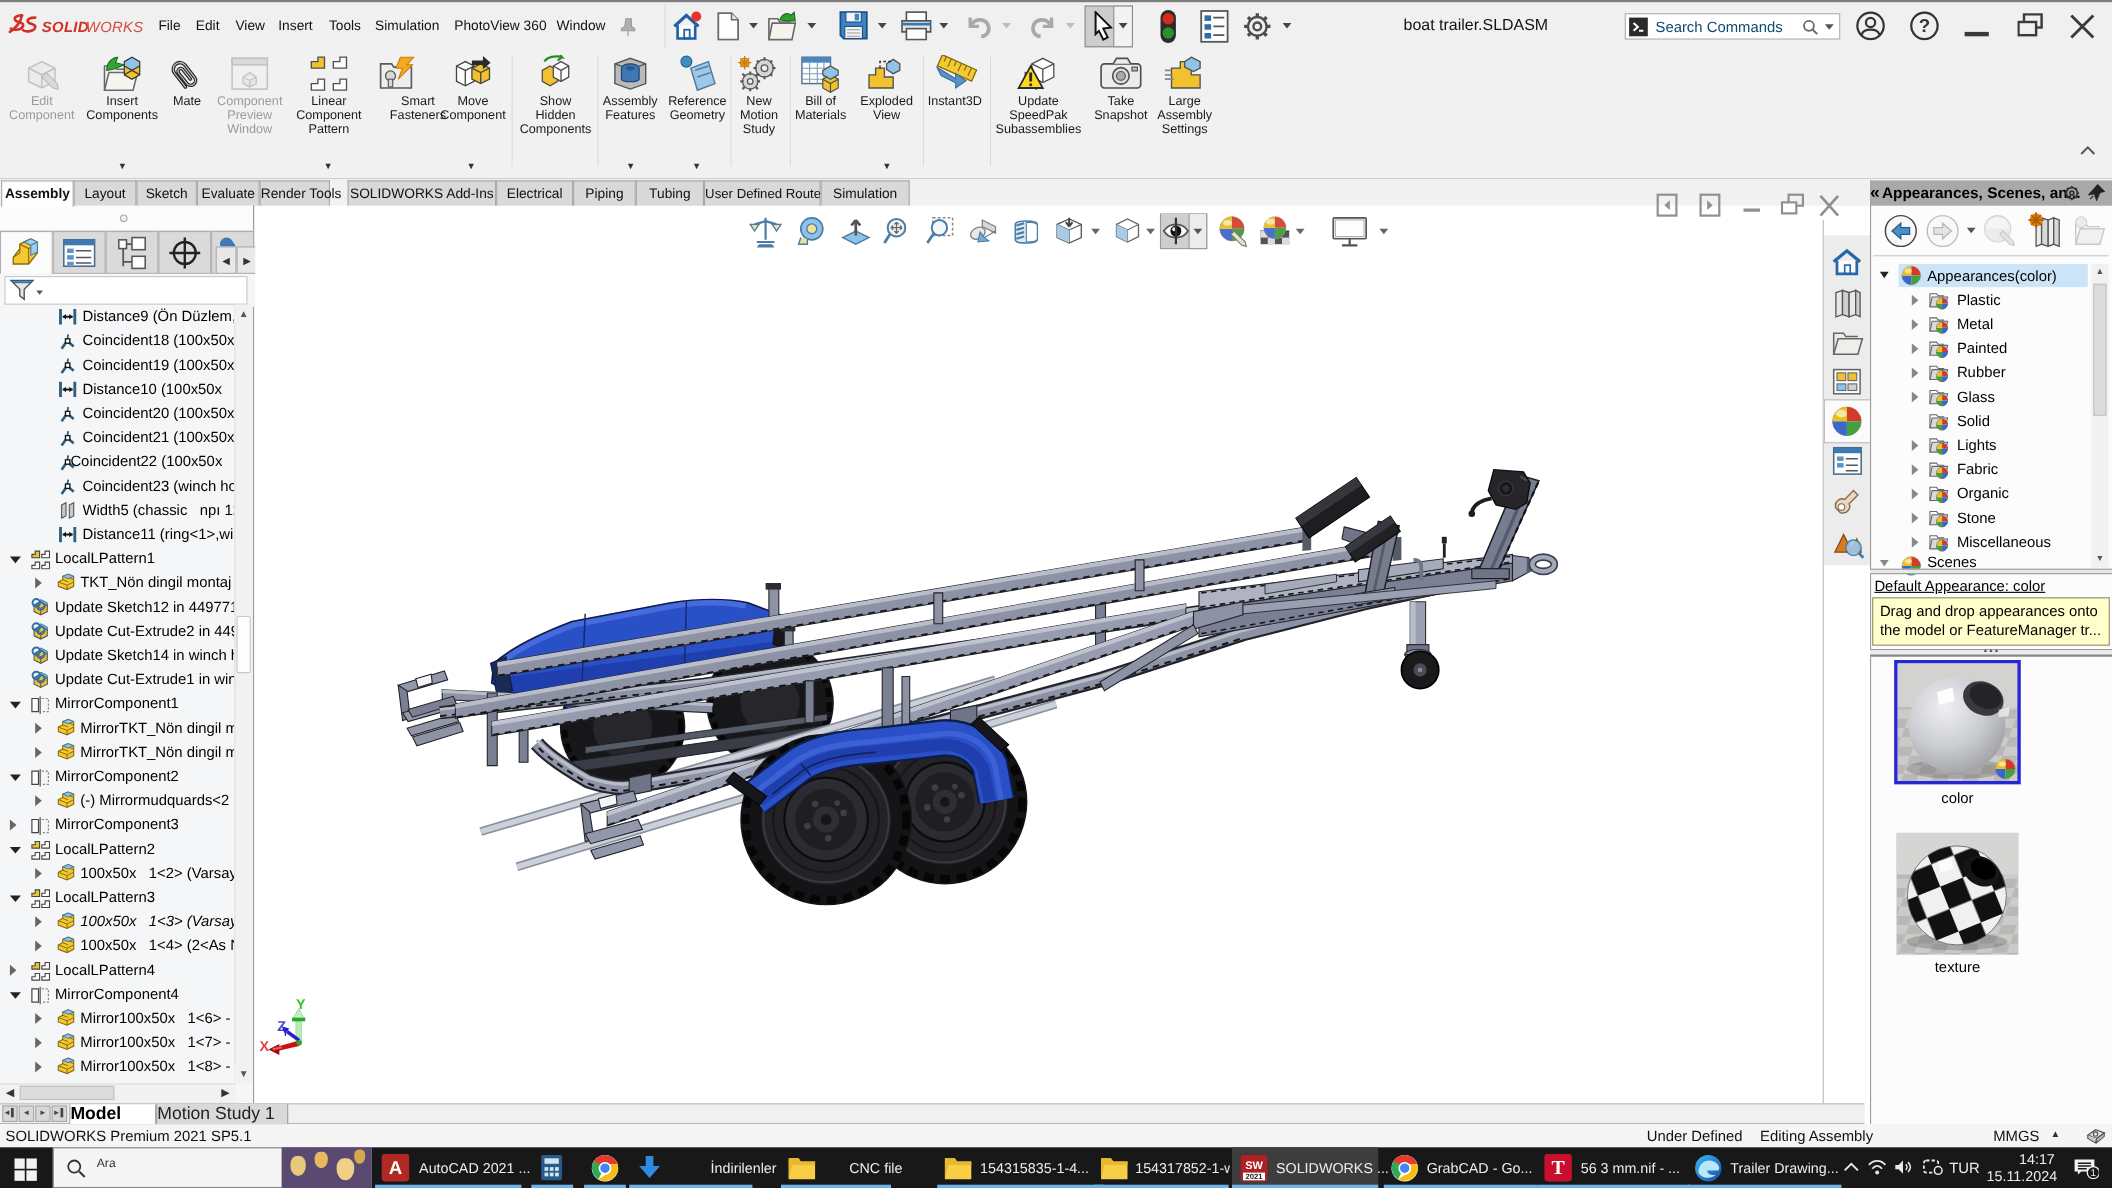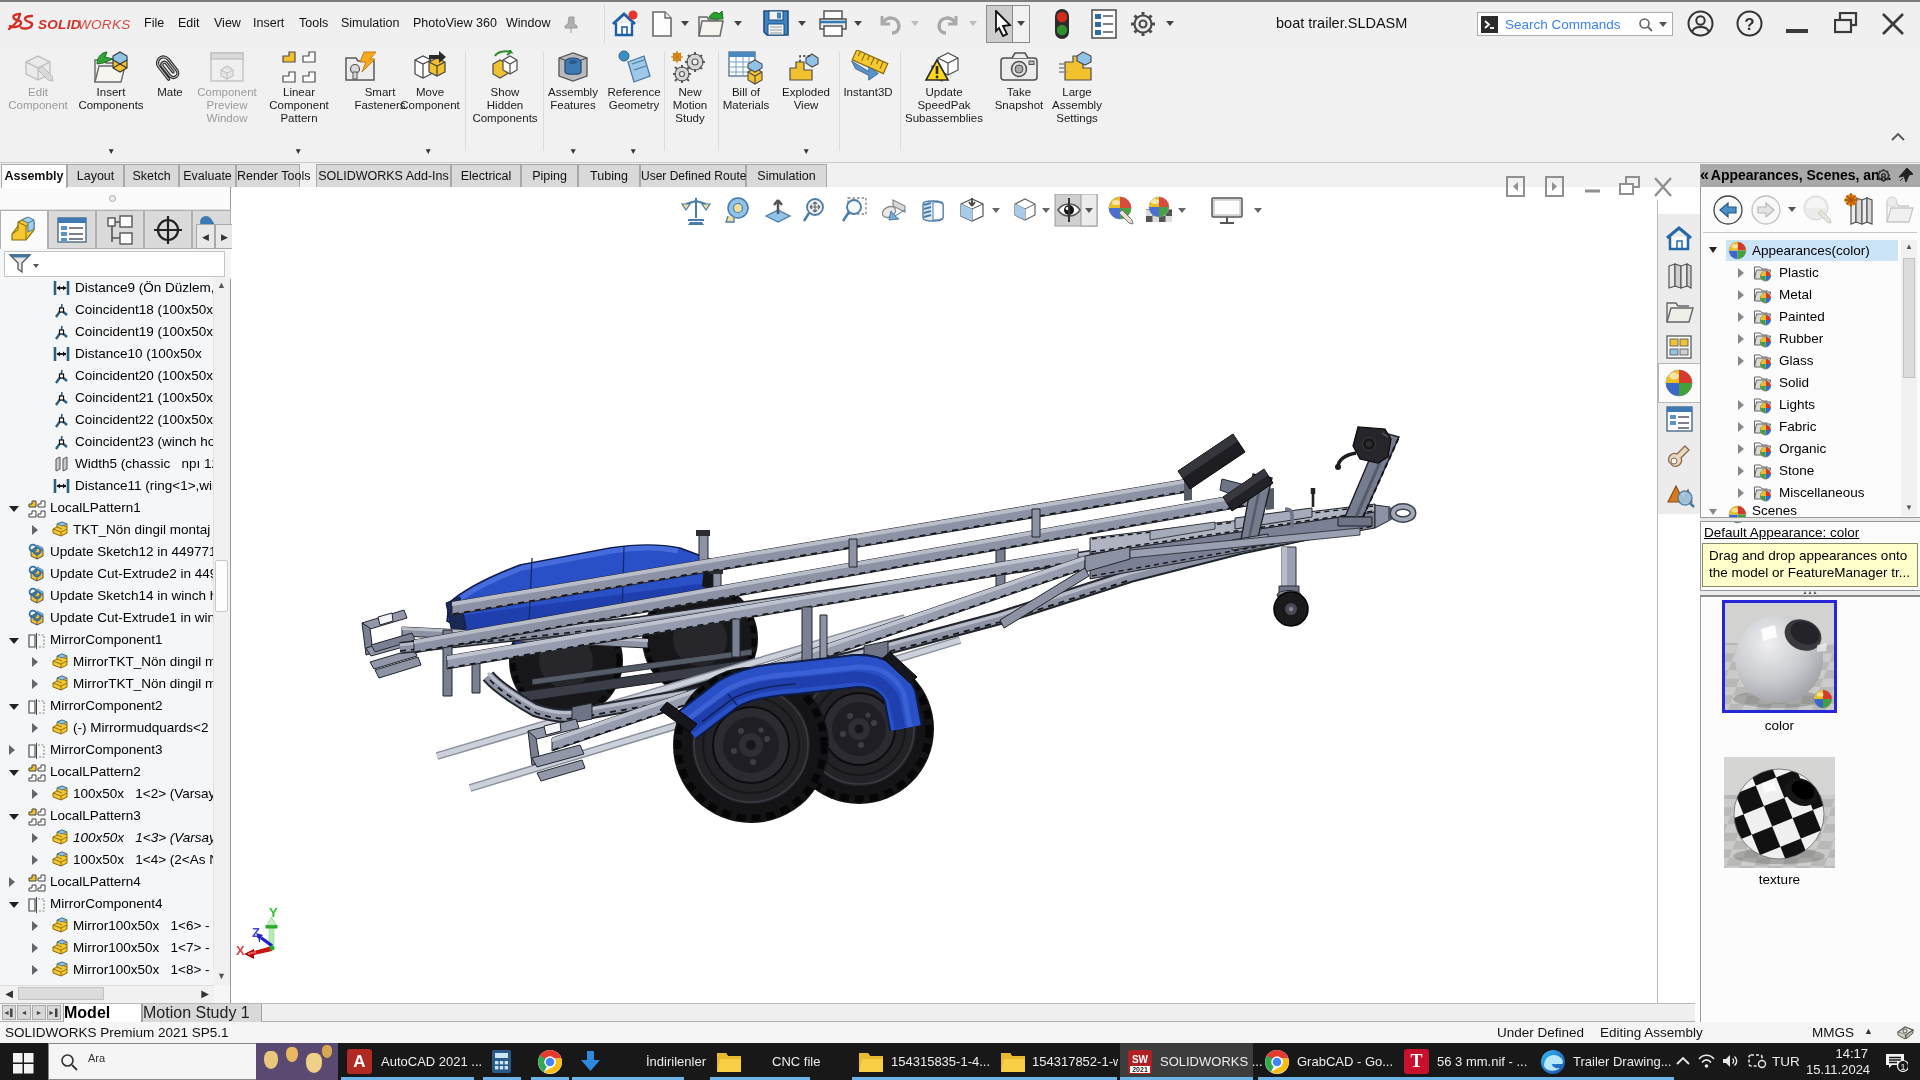--- a/index.html
+++ b/index.html
@@ -139,21 +139,21 @@
   </g>
 </svg>
 <div class="abs" style="left:1166px;top:21px;width:0;height:0;border-left:4.5px solid transparent;border-right:4.5px solid transparent;border-top:5.5px solid #444;"></div>
 <div class="abs" style="left:1276px;top:15px;font-size:14.5px;color:#111;">boat trailer.SLDASM</div>
 <div class="abs" id="searchbox">
   <div style="position:absolute;left:3px;top:3px;width:17px;height:17px;background:#2b2b2b;"></div>
   <svg style="position:absolute;left:3px;top:3px;" width="17" height="17" viewBox="0 0 17 17">
       <path d="M4 5 L8 8.5 L4 12" stroke="#fff" stroke-width="1.8" fill="none"></path>
       <path d="M9 12 L13 12" stroke="#fff" stroke-width="1.8"></path>
     </svg>
-  <span style="position:absolute;left:27px;top:4px;font-size:13.5px;color:#3b82f6;">Search Commands</span>
+  <span style="position:absolute;left:27px;top:4px;font-size:13.5px;color:#0c4a6e;">Search Commands</span>
   <svg style="position:absolute;left:160px;top:4px;" width="16" height="16" viewBox="0 0 16 16">
       <circle cx="6.5" cy="6.5" r="4.5" fill="none" stroke="#666" stroke-width="1.6"></circle>
       <path d="M10 10 L14 14" stroke="#666" stroke-width="1.8"></path>
     </svg>
   <div style="position:absolute;left:181px;top:9px;width:0;height:0;border-left:4px solid transparent;border-right:4px solid transparent;border-top:5px solid #555;"></div>
 </div>
 <svg class="abs" style="left:1687px;top:10px;" width="27" height="27" viewBox="0 0 27 27">
   <circle cx="13.5" cy="13.5" r="12" fill="none" stroke="#333" stroke-width="2"></circle>
   <circle cx="13.5" cy="10.5" r="4.2" fill="none" stroke="#333" stroke-width="2"></circle>
   <path d="M5.5 21.5 C7 15.5 20 15.5 21.5 21.5" fill="none" stroke="#333" stroke-width="2"></path>
@@ -501,21 +501,21 @@
     <use href="#ico-coin"></use>
   </svg>
 <div class="abs trow" style="left:75px;top:365px;width:138px;">Coincident20 (100x50x</div>
 <svg class="abs" style="left:53px;top:389px;" width="19" height="19" viewBox="0 0 19 19">
     <use href="#ico-coin"></use>
   </svg>
 <div class="abs trow" style="left:75px;top:387px;width:138px;">Coincident21 (100x50x</div>
 <svg class="abs" style="left:53px;top:411px;" width="19" height="19" viewBox="0 0 19 19">
     <use href="#ico-coin"></use>
   </svg>
-<div class="abs trow" style="left:75px;top:409px;width:138px;">Coincident22 (100x50x</div>
+<div class="abs trow" style="left:64px;top:409px;width:138px;">Coincident22 (100x50x</div>
 <svg class="abs" style="left:53px;top:433px;" width="19" height="19" viewBox="0 0 19 19">
     <use href="#ico-coin"></use>
   </svg>
 <div class="abs trow" style="left:75px;top:431px;width:138px;">Coincident23 (winch hol</div>
 <svg class="abs" style="left:53px;top:455px;" width="19" height="19" viewBox="0 0 19 19">
     <use href="#ico-width"></use>
   </svg>
 <div class="abs trow" style="left:75px;top:453px;width:138px;">Width5 (chassic&nbsp;&nbsp; npı 12</div>
 <svg class="abs" style="left:53px;top:477px;" width="19" height="19" viewBox="0 0 19 19">
     <use href="#ico-dist"></use>

